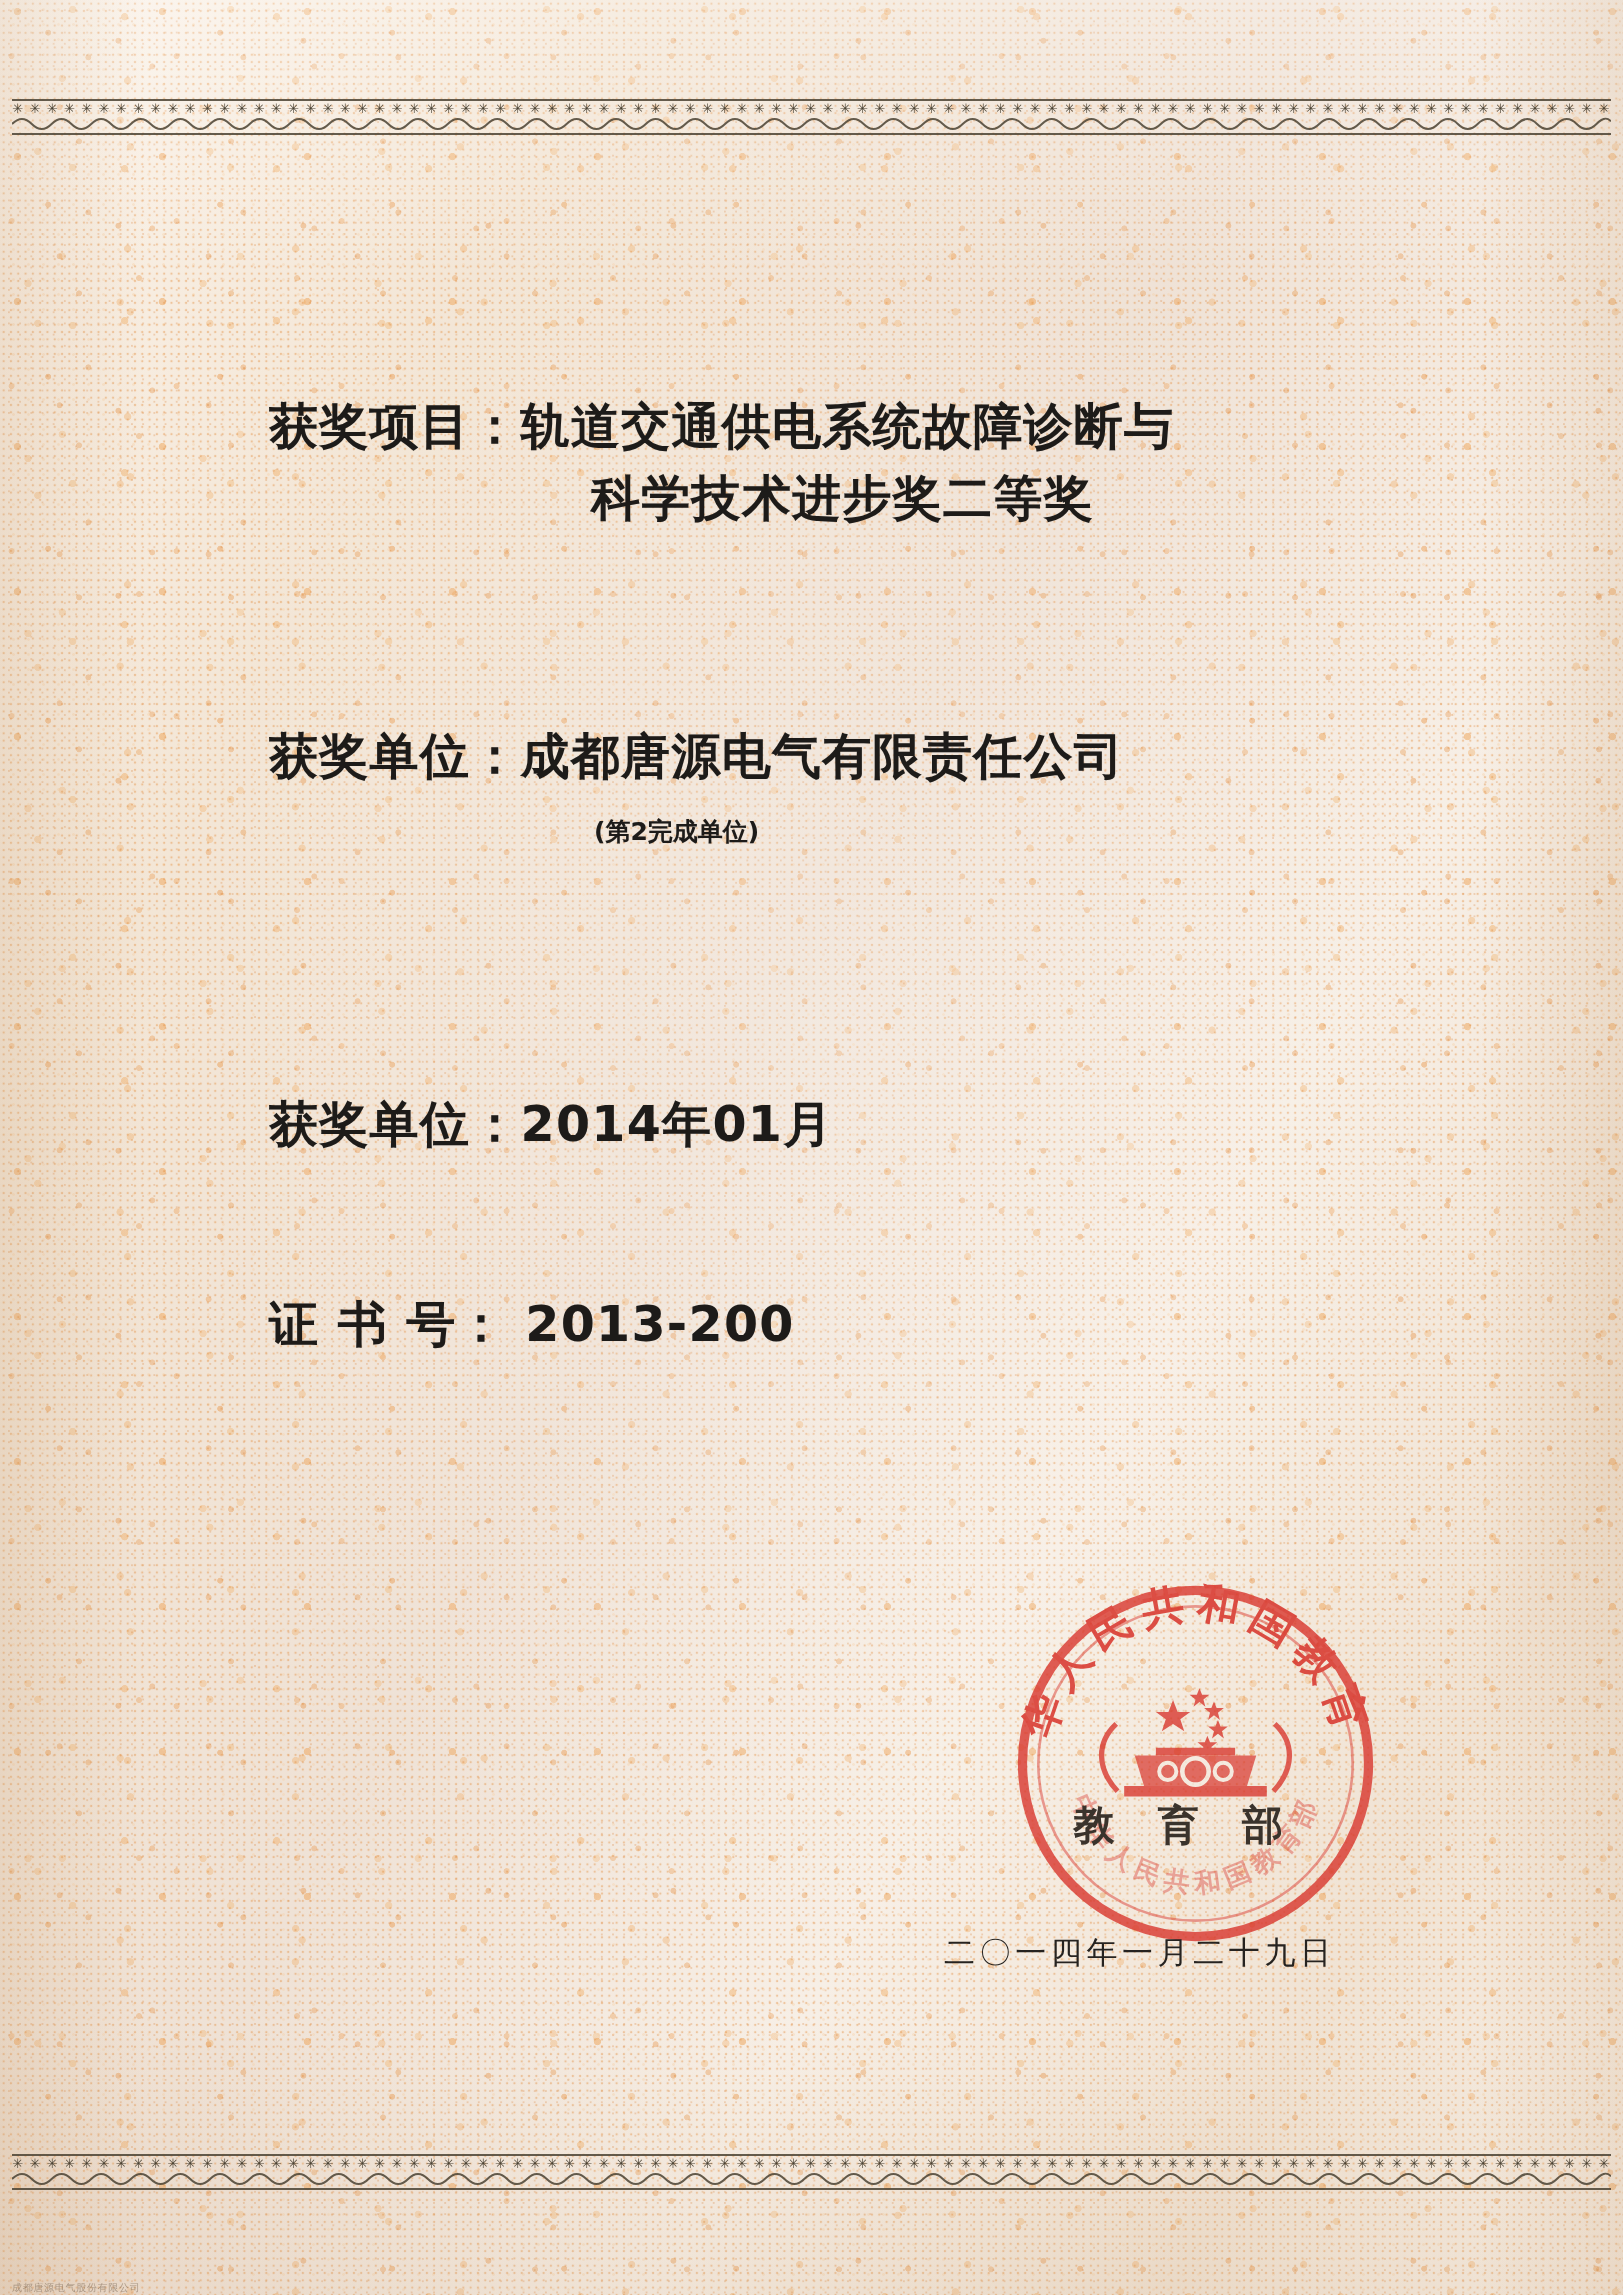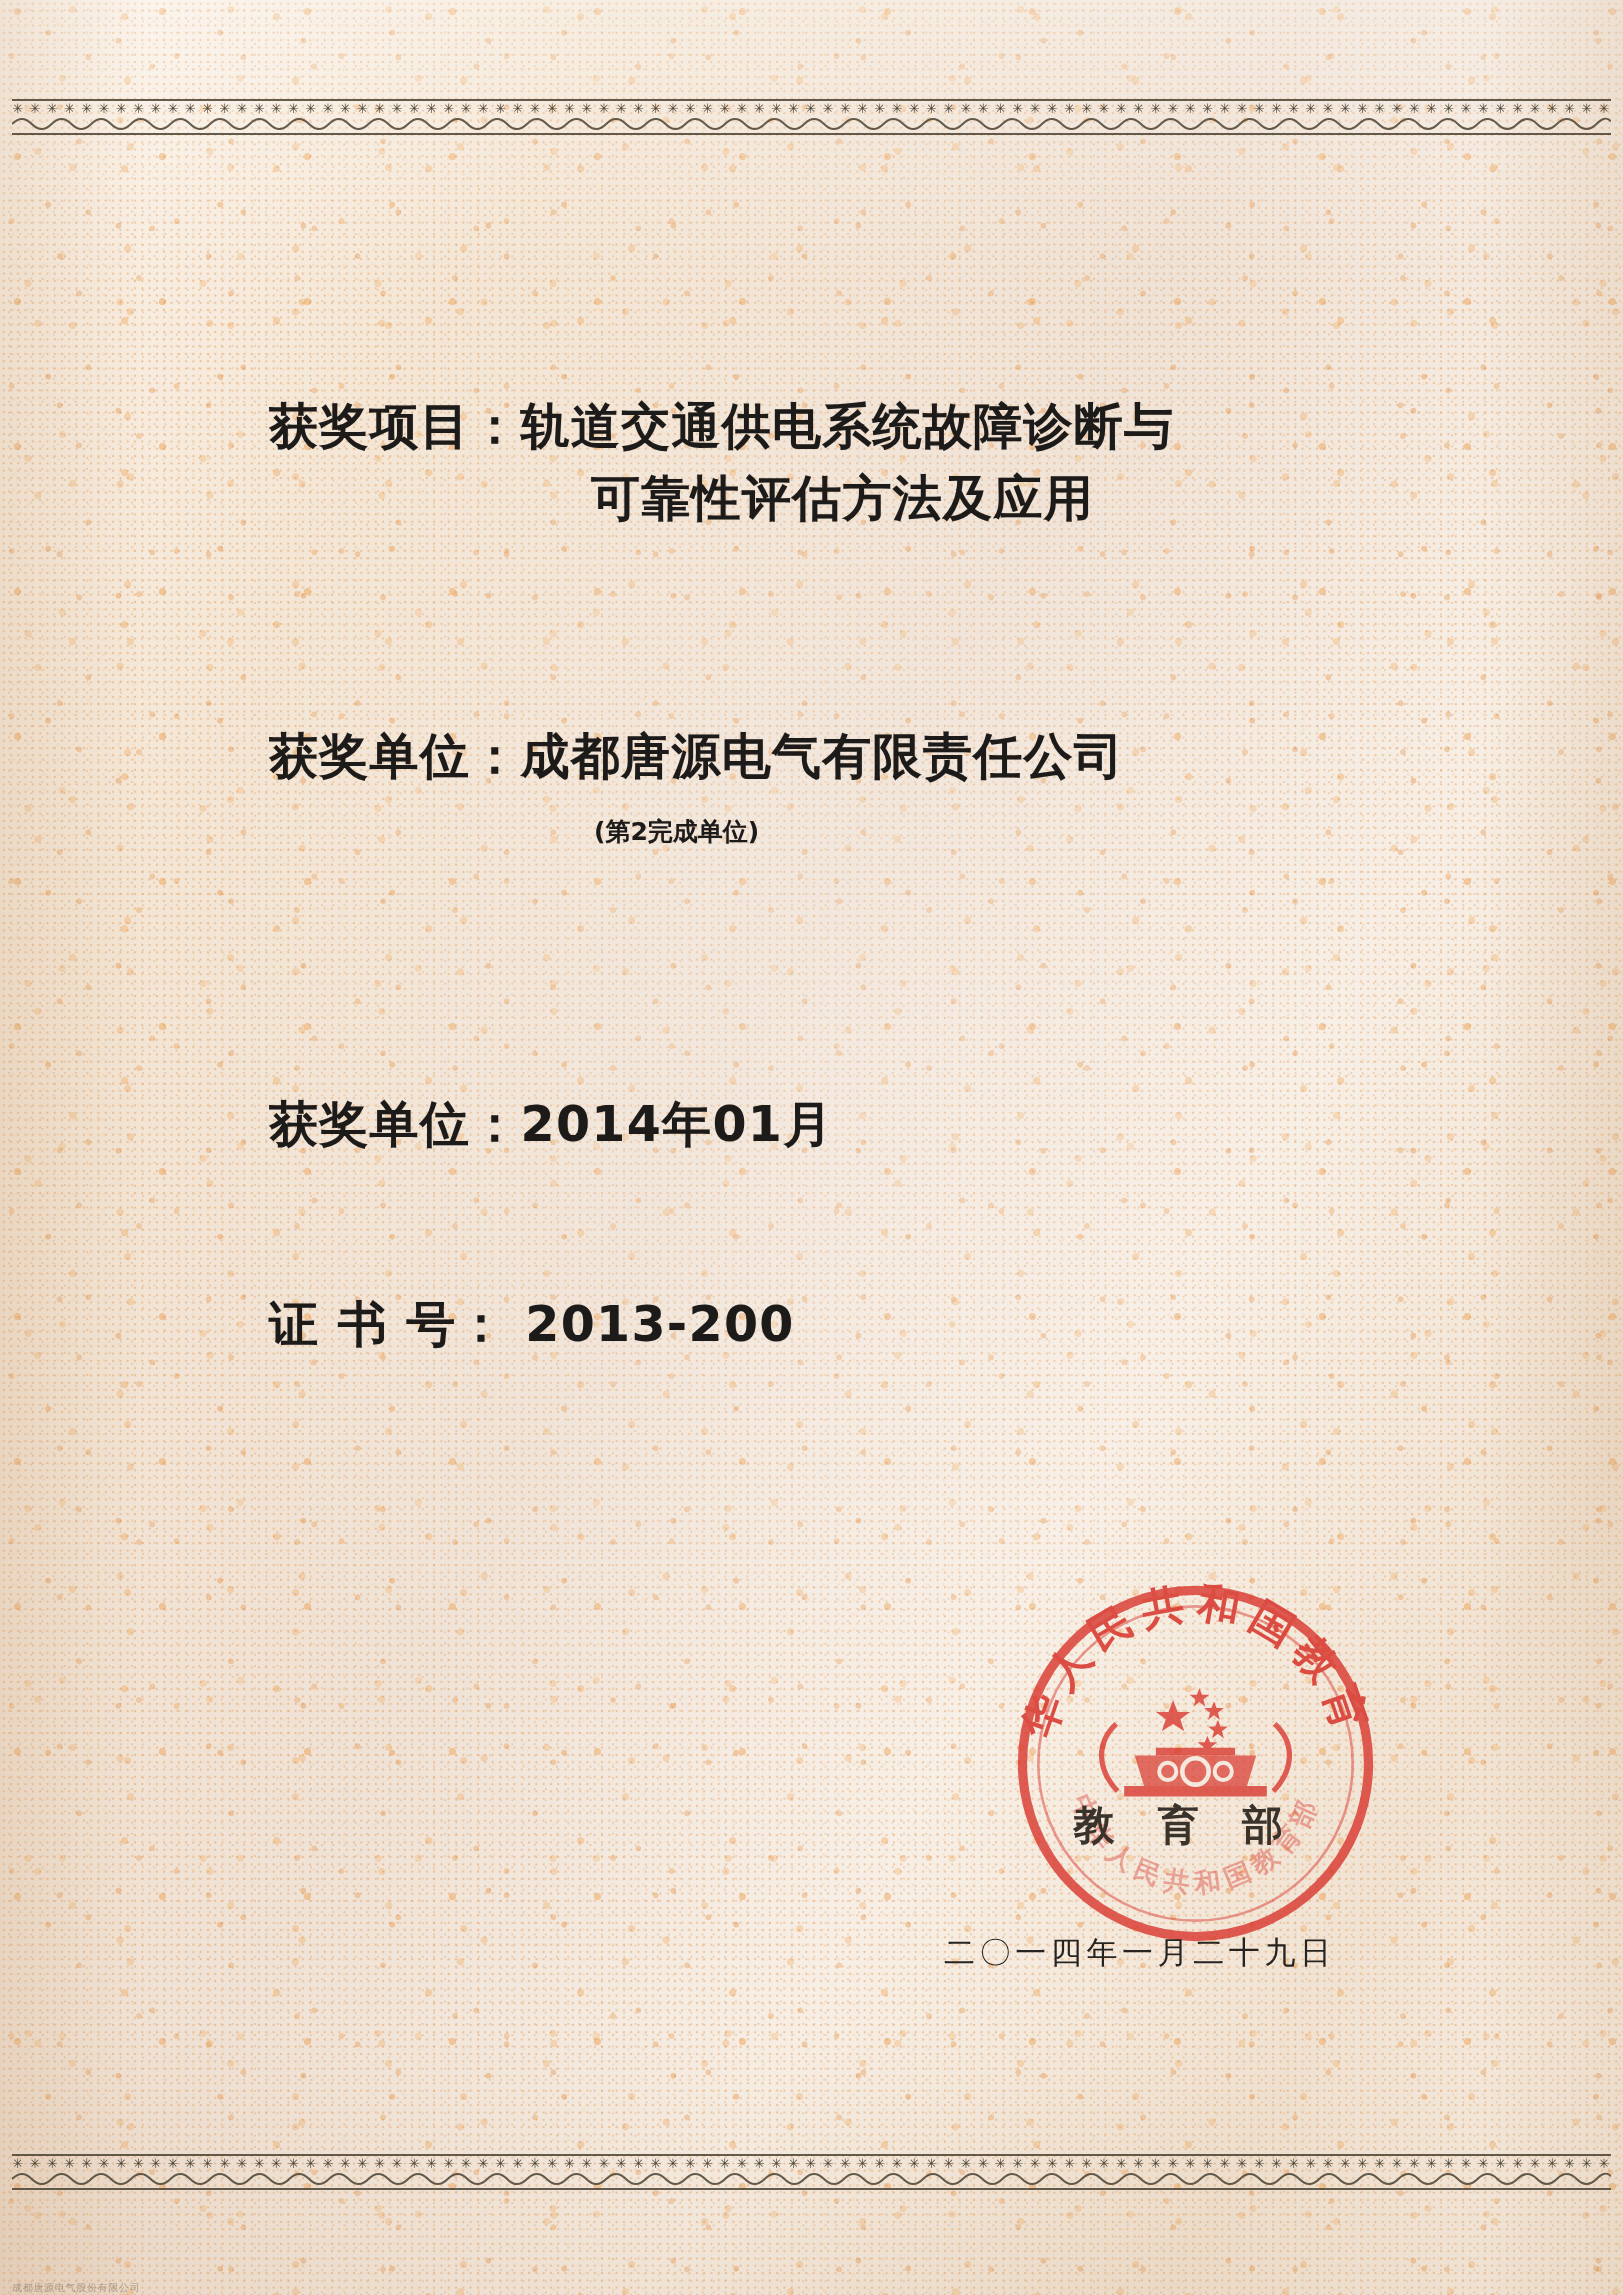--- a/index.html
+++ b/index.html
@@ -211,21 +211,21 @@
     <div class="rule-wave">
       <svg width="1599" height="16" viewBox="0 0 2422 24" preserveAspectRatio="none" aria-hidden="true">
         <path d="M0,12 C10,2 20,2 30,12 C40,22 50,22 60,12 C70,2 80,2 90,12 C100,22 110,22 120,12 C130,2 140,2 150,12 C160,22 170,22 180,12 C190,2 200,2 210,12 C220,22 230,22 240,12 C250,2 260,2 270,12 C280,22 290,22 300,12 C310,2 320,2 330,12 C340,22 350,22 360,12 C370,2 380,2 390,12 C400,22 410,22 420,12 C430,2 440,2 450,12 C460,22 470,22 480,12 C490,2 500,2 510,12 C520,22 530,22 540,12 C550,2 560,2 570,12 C580,22 590,22 600,12 C610,2 620,2 630,12 C640,22 650,22 660,12 C670,2 680,2 690,12 C700,22 710,22 720,12 C730,2 740,2 750,12 C760,22 770,22 780,12 C790,2 800,2 810,12 C820,22 830,22 840,12 C850,2 860,2 870,12 C880,22 890,22 900,12 C910,2 920,2 930,12 C940,22 950,22 960,12 C970,2 980,2 990,12 C1000,22 1010,22 1020,12 C1030,2 1040,2 1050,12 C1060,22 1070,22 1080,12 C1090,2 1100,2 1110,12 C1120,22 1130,22 1140,12 C1150,2 1160,2 1170,12 C1180,22 1190,22 1200,12 C1210,2 1220,2 1230,12 C1240,22 1250,22 1260,12 C1270,2 1280,2 1290,12 C1300,22 1310,22 1320,12 C1330,2 1340,2 1350,12 C1360,22 1370,22 1380,12 C1390,2 1400,2 1410,12 C1420,22 1430,22 1440,12 C1450,2 1460,2 1470,12 C1480,22 1490,22 1500,12 C1510,2 1520,2 1530,12 C1540,22 1550,22 1560,12 C1570,2 1580,2 1590,12 C1600,22 1610,22 1620,12 C1630,2 1640,2 1650,12 C1660,22 1670,22 1680,12 C1690,2 1700,2 1710,12 C1720,22 1730,22 1740,12 C1750,2 1760,2 1770,12 C1780,22 1790,22 1800,12 C1810,2 1820,2 1830,12 C1840,22 1850,22 1860,12 C1870,2 1880,2 1890,12 C1900,22 1910,22 1920,12 C1930,2 1940,2 1950,12 C1960,22 1970,22 1980,12 C1990,2 2000,2 2010,12 C2020,22 2030,22 2040,12 C2050,2 2060,2 2070,12 C2080,22 2090,22 2100,12 C2110,2 2120,2 2130,12 C2140,22 2150,22 2160,12 C2170,2 2180,2 2190,12 C2200,22 2210,22 2220,12 C2230,2 2240,2 2250,12 C2260,22 2270,22 2280,12 C2290,2 2300,2 2310,12 C2320,22 2330,22 2340,12 C2350,2 2360,2 2370,12 C2380,22 2390,22 2400,12 C2410,2 2416,2 2422,8" fill="none" stroke="#4a4233" stroke-width="3" opacity="0.85"></path>
       </svg>
     </div>
     <div class="rule-line b"></div>
   </div>
 
   <div class="body-text">
     <div class="line l-title1">获奖项目：轨道交通供电系统故障诊断与</div>
-    <div class="line l-title2">可靠性评估方法及应用</div>
+    <div class="line l-title2">科学技术进步奖二等奖</div>
 
     <div class="line l-unit">获奖单位：成都唐源电气有限责任公司</div>
     <div class="line l-unit-sub">(第2完成单位)</div>
 
     <div class="line l-date">获奖单位：2014年01月</div>
     <div class="line l-certno">证 书 号： 2013-200</div>
   </div>
 
   <div class="seal">
     <svg width="383" height="383" viewBox="0 0 580 580" aria-hidden="true">

